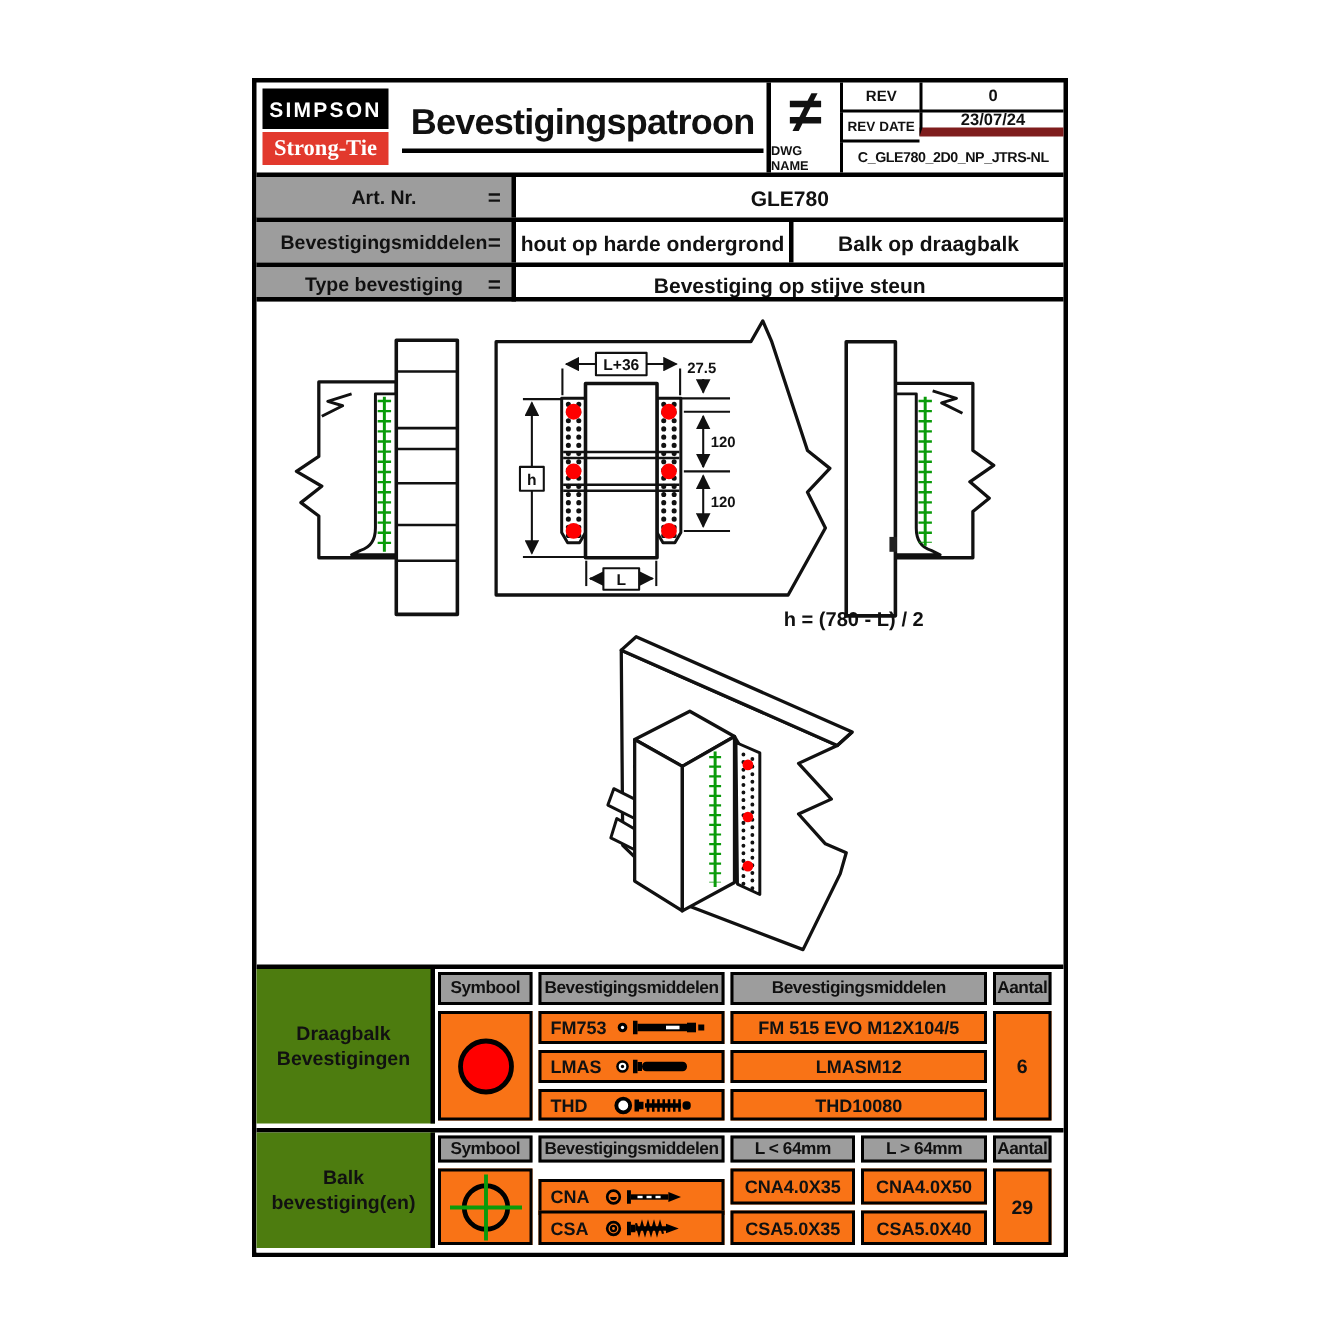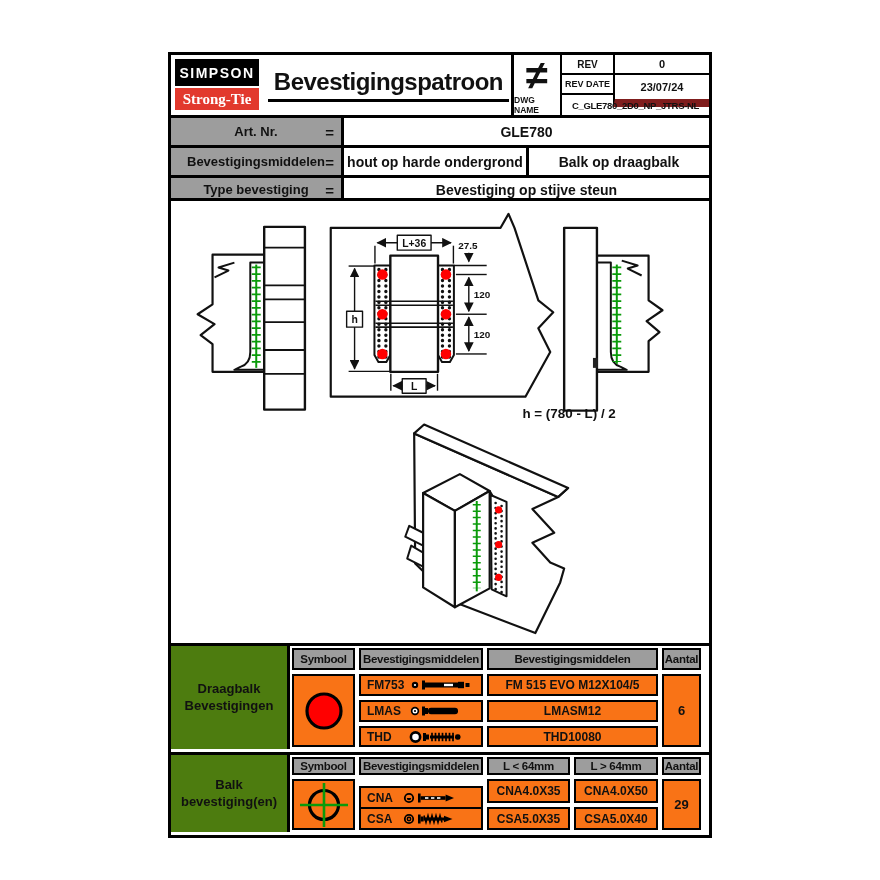--- a/index.html
+++ b/index.html
@@ -62,21 +62,21 @@
       </div>
       <div class="vline" style="left:340px;top:0;width:3px;height:60px;"></div>
 
       <div class="tb-cell" style="left:343px;top:0;width:46px;height:40px;">
         <span class="neq">≠</span>
       </div>
 
       <div class="tb-cell" style="left:389px;top:0;width:53px;height:20px;border-left:2px solid #000;border-bottom:2px solid #000;font-size:10px;">REV</div>
       <div class="tb-cell" style="left:442px;top:0;width:96px;height:20px;border-left:2px solid #000;border-bottom:2px solid #000;font-size:11px;">0</div>
       <div class="tb-cell" style="left:389px;top:20px;width:53px;height:20px;border-left:2px solid #000;border-bottom:2px solid #000;font-size:9px;">REV DATE</div>
-      <div class="tb-cell" style="left:442px;top:20px;width:96px;height:32px;border-left:2px solid #000;border-bottom:8px solid #7f1d1d;font-size:11px;">23/07/24</div>
+      <div class="tb-cell" style="left:442px;top:20px;width:96px;height:16px;border-left:2px solid #000;border-bottom:6px solid #7f1d1d;font-size:11px;">23/07/24</div>
       <div class="tb-cell" style="left:343px;top:40px;width:46px;height:20px;font-size:8.5px;">DWG NAME</div>
       <div class="tb-cell" style="left:389px;top:40px;width:149px;height:20px;border-left:2px solid #000;font-size:9.5px;letter-spacing:-0.3px;">C_GLE780_2D0_NP_JTRS-NL</div>
     </div>
 
     <div class="arttable">
       <div class="arow" style="top:0;">
         <div class="alabel">
           <span>Art. Nr.</span>
           <span class="aeq">=</span>
         </div>

